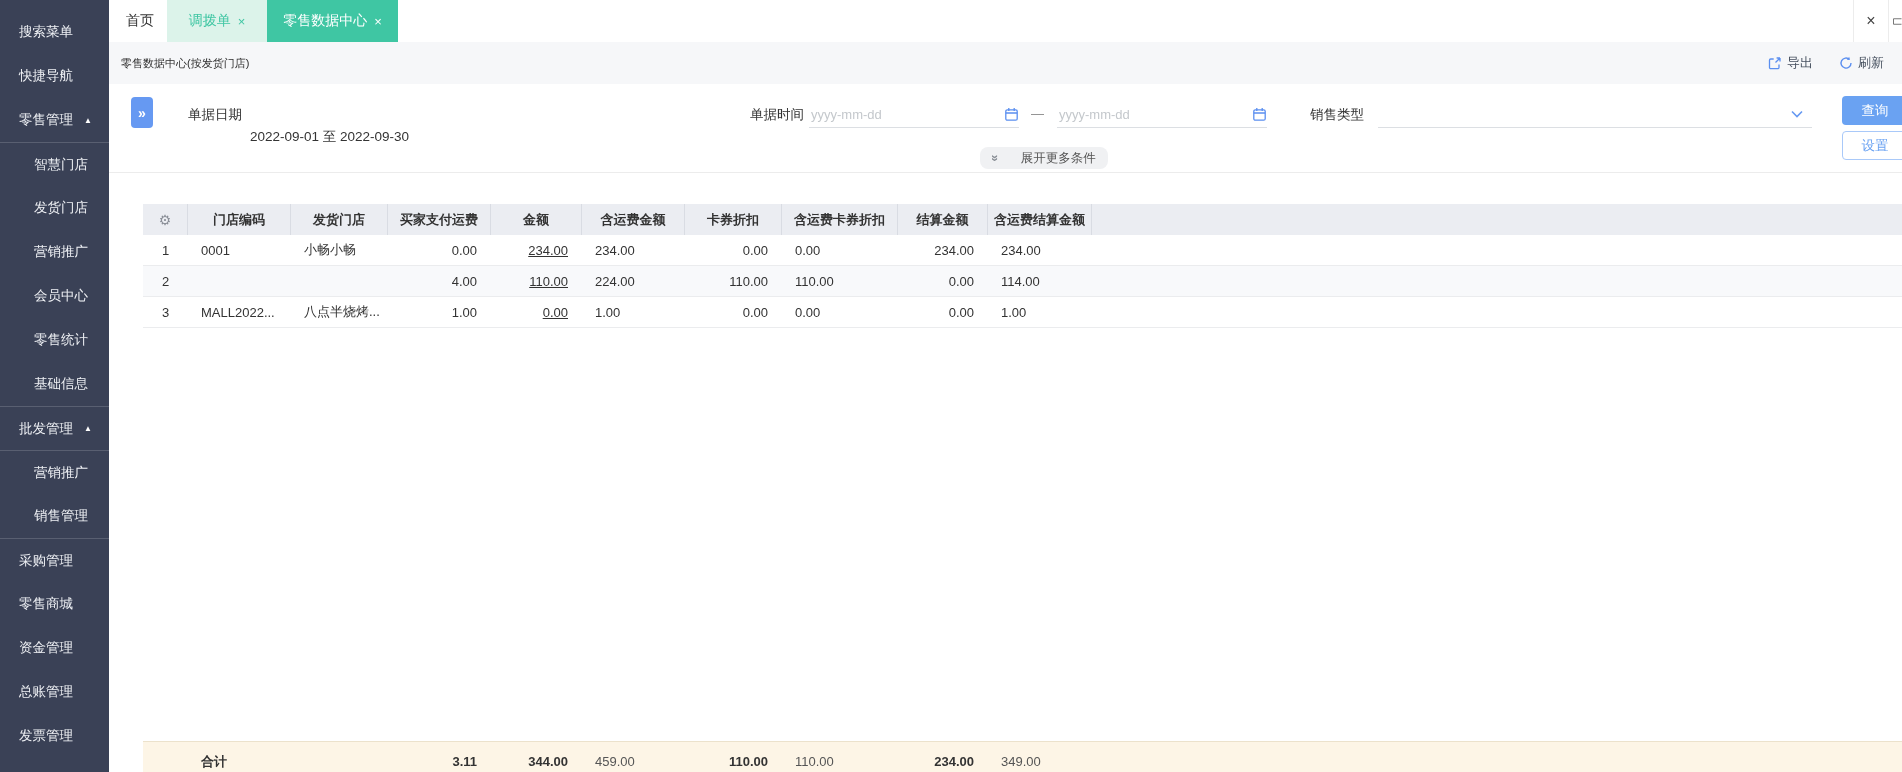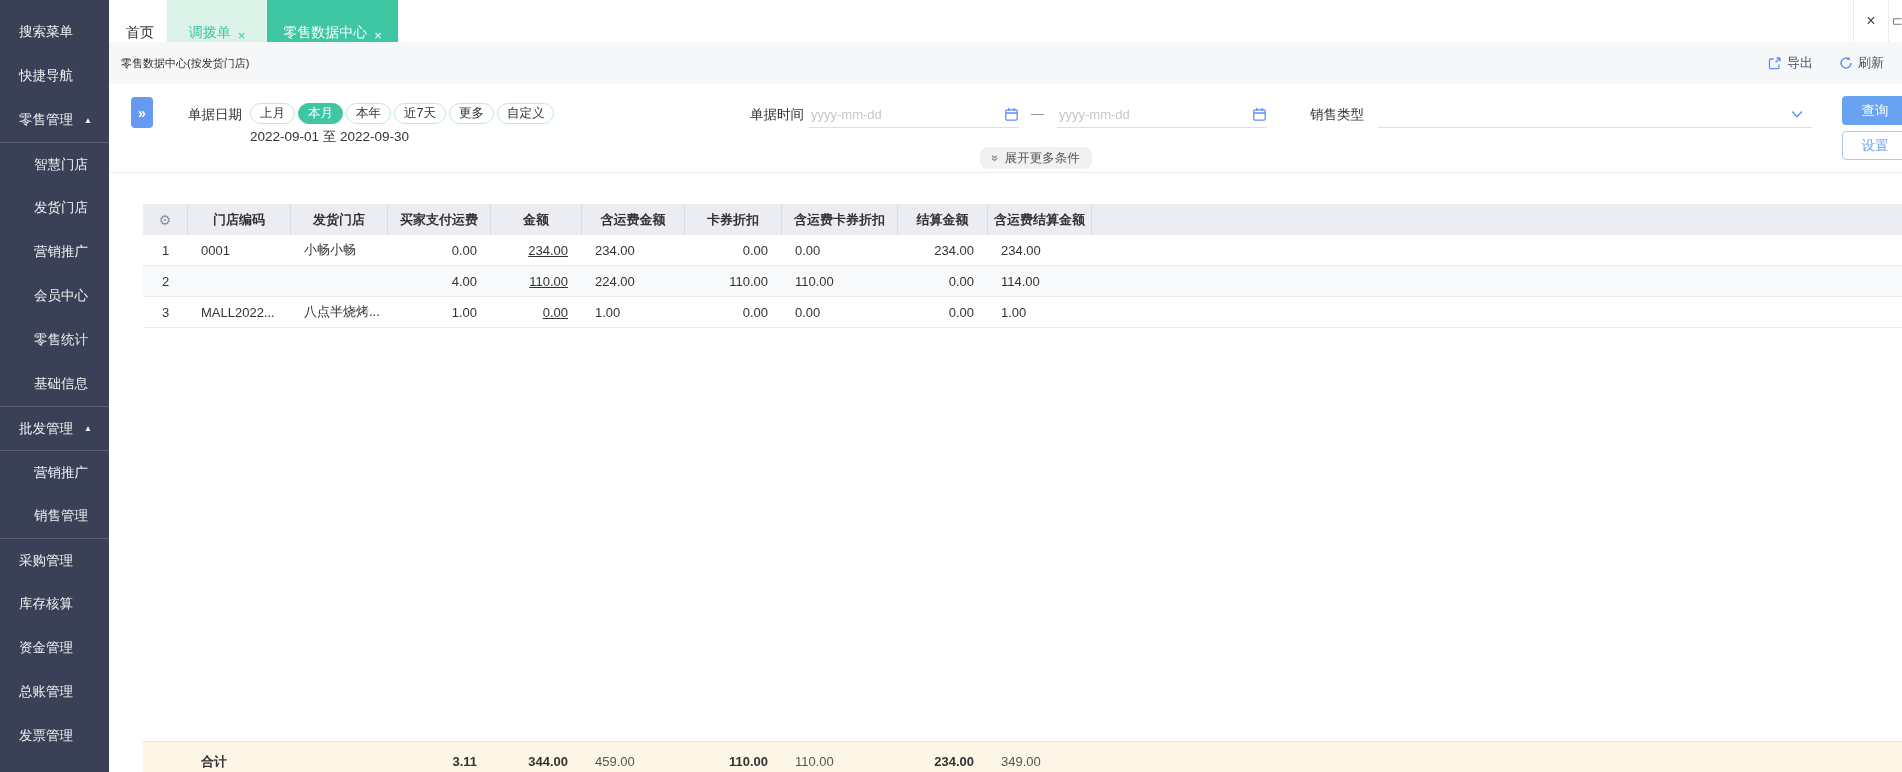--- a/index.html
+++ b/index.html
@@ -13,21 +13,21 @@
   .sidebar { position:absolute; left:0; top:0; width:109px; height:772px;
     background:#3a4156; padding-top:10px; overflow:hidden; }
   .sb-item { height:44px; display:flex; align-items:center; padding-left:19px;
     color:#eef0f4; font-size:13.5px; cursor:pointer; white-space:nowrap; }
   .sb-item.sub { padding-left:34px; }
   .sb-item.divided { border-top:1px solid rgba(255,255,255,.16); }
   .sb-caret { font-size:8px; margin-left:11px; color:#fff; }
   
   .tabbar { position:absolute; left:109px; top:0; width:1793px; height:42px;
     background:#fff; display:flex; }
-  .tab { height:42px; display:flex; align-items:flex-end; justify-content:center;
+  .tab { height:42px; display:flex; align-items:center; justify-content:center;
     gap:7px; font-size:14px; color:#333; cursor:pointer; }
   .tab.plain { width:54px; margin-left:4px; background:#fff; }
   .tab.light { width:100px; background:#dcf3ea; color:#3fc6a3; }
   .tab.active { width:131px; background:#3fc6a3; color:#fff; }
   .tab .x { font-size:13px; line-height:1; margin-top:1px; }
   .win-controls { position:absolute; right:0; top:0; height:42px; display:flex; background:#fff; }
   .win-btn { width:35px; height:42px; display:flex; align-items:center; justify-content:center;
     border-left:1px solid #ececec; color:#444; font-size:16px; cursor:pointer; background:#fff; }
   .win-btn.partial { width:14px; overflow:hidden; justify-content:flex-start; padding-left:4px; }
   
@@ -56,21 +56,21 @@
   .dash { position:absolute; top:22px; font-size:13px; color:#888; }
   .sel-field { position:absolute; top:17px; height:27px; border-bottom:1px solid #dcdfe3;
     display:flex; align-items:center; justify-content:flex-end; cursor:pointer; padding-right:8px; }
   .btn-query { position:absolute; left:1733px; top:12px; width:66px; height:29px;
     background:#6aa2f2; color:#fff; border:none; border-radius:4px; font-size:13.5px;
     font-family:inherit; cursor:pointer; }
   .btn-settings { position:absolute; left:1733px; top:47px; width:66px; height:29px;
     background:#fff; color:#6aa2f2; border:1px solid #a9c9f9; border-radius:4px;
     font-size:13.5px; font-family:inherit; cursor:pointer; }
   .expand-more { position:absolute; left:871px; top:63px; height:22px; padding:0 12px;
-    background:#f0f1f3; border-radius:8px; display:flex; align-items:center; gap:6px;
+    background:#f0f1f3; border-radius:8px; display:flex; align-items:center; gap:22px;
     font-size:12.5px; color:#555; cursor:pointer; }
   .rot90 { display:inline-block; transform:rotate(90deg); font-weight:bold; color:#8a8f96; font-size:12px; }
   
   .table-wrap { position:absolute; left:143px; top:204px; right:0; }
   .trow { display:flex; width:1759px; }
   .th { height:31px; background:#ebedf2; display:flex; align-items:center; justify-content:center;
     font-size:13px; font-weight:bold; color:#333; border-right:1px solid #d9dce3; cursor:pointer; white-space:nowrap; overflow:hidden; }
   .th.filler { flex:1; border-right:none; }
   .td { height:30px; display:flex; align-items:center; font-size:13px; color:#333;
     white-space:nowrap; overflow:hidden; }
@@ -129,21 +129,21 @@
     <div class="sb-item sub divided">
       <span>营销推广</span>
     </div>
     <div class="sb-item sub">
       <span>销售管理</span>
     </div>
     <div class="sb-item top divided">
       <span>采购管理</span>
     </div>
     <div class="sb-item top">
-      <span>库存核算</span>
+      <span>零售商城</span>
     </div>
     <div class="sb-item top">
       <span>资金管理</span>
     </div>
     <div class="sb-item top">
       <span>总账管理</span>
     </div>
     <div class="sb-item top">
       <span>发票管理</span>
     </div>
@@ -197,28 +197,20 @@
     </div>
   </div>
 </div>
 
 <div class="filterbar">
   <div class="collapse-btn">
     <span>»</span>
   </div>
 
   <div class="f-label" style="left:79px;">单据日期</div>
-  <div class="pills" id="pills">
-      <div class="pill">上月</div>
-      <div class="pill sel">本月</div>
-      <div class="pill">本年</div>
-      <div class="pill">近7天</div>
-      <div class="pill">更多</div>
-      <div class="pill">自定义</div>
-    </div>
   <div class="date-range-text">2022-09-01 至 2022-09-30</div>
 
   <div class="f-label" style="left:641px;">单据时间</div>
   <div class="u-field" style="left:700px; width:210px;">
     <input type="text" placeholder="yyyy-mm-dd" style="">
     <span>
       <svg width="15" height="15" viewBox="0 0 15 15">
           <rect x="1.8" y="2.8" width="11.4" height="10.4" rx="1.5" stroke="#5b8ff0" stroke-width="1.3" fill="none"></rect>
           <path d="M1.8 6 h11.4 M4.8 1 v3 M10.2 1 v3" stroke="#5b8ff0" stroke-width="1.3" fill="none"></path>
         </svg>

